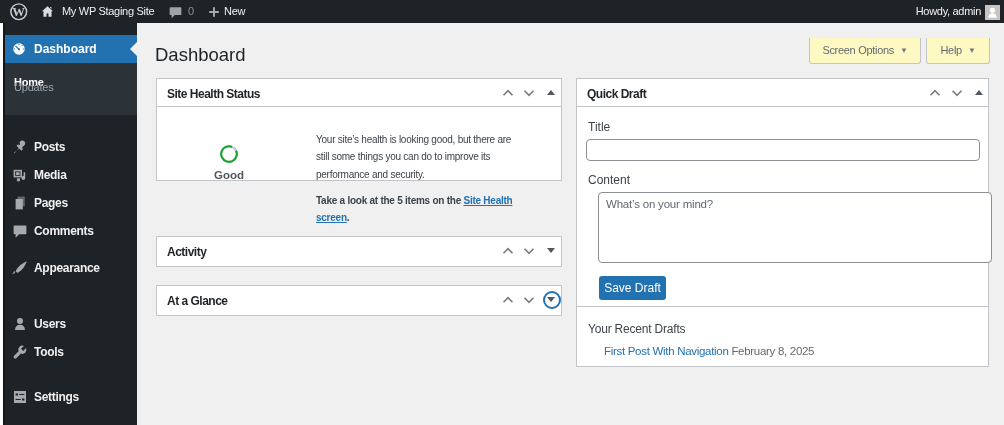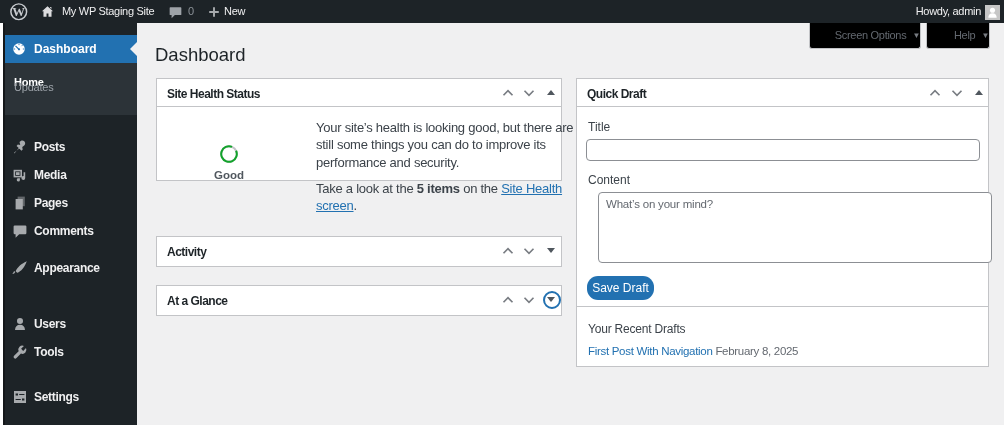--- a/index.html
+++ b/index.html
@@ -28,57 +28,57 @@
 #dash-item svg { position:absolute; left:12px; top:7px; }
 #submenu { position:absolute; left:0; top:40px; width:137px; height:52px; background:#2c3338;padding-left:20px; }
 #submenu .s1 { position:absolute; left:14px; top:13px; font-size:11px; font-weight:bold; color:#fff; letter-spacing:-0.2px; }
 #submenu .s2 { position:absolute; left:14px; top:18px; font-size:11px; color:#9ea4aa; letter-spacing:-0.2px; }
 .mi { position:absolute; left:0; width:137px; height:28px; }
 .mi .lbl { position:absolute; left:34px; top:50%; transform:translateY(-50%); font-size:12px; font-weight:600; letter-spacing:-0.3px; color:#f0f0f1; }
 .mi svg { position:absolute; left:11.5px; top:50%; transform:translateY(-50%); }
 .mi.dim .lbl { color:#a7aaad; font-weight:400; }
 
 
-#screen-opts, #help-tab { position:absolute; top:23px; height:26px; background:#000000; border:1px solid #c3c4c7; border-top:none; border-radius:0 0 3px 3px; color:#646970; font-size:11px; letter-spacing:-0.3px; text-align:right; line-height:25px; }
+#screen-opts, #help-tab { position:absolute; top:38px; height:26px; background:#fef9c3; border:1px solid #c3c4c7; border-top:none; border-radius:0 0 3px 3px; color:#646970; font-size:11px; letter-spacing:-0.3px; text-align:center; line-height:25px; }
 #screen-opts { left:809px; width:112px; }
 #help-tab { left:926px; width:64px; }
 .caret { display:inline-block; margin-left:6px; font-size:8px; position:relative; top:-1px; color:#787c82; }
 h1 { position:absolute; left:155px; top:43.5px; font-size:18.5px; font-weight:400; color:#1d2327; }
 
 .postbox { position:absolute; background:#fff; border:1px solid #c3c4c7; }
 .pb-head { position:absolute; left:0; top:0; right:0; height:28px; border-bottom:1px solid #c3c4c7; }
 .pb-title { position:absolute; left:10px; top:1px; line-height:28px; font-size:12px; font-weight:bold; color:#1d2327; letter-spacing:-0.5px; }
 .chev { position:absolute; top:8px; }
 .tri { position:absolute; top:10px; width:0; height:0; }
 .tri.up { border-left:4px solid transparent; border-right:4px solid transparent; border-bottom:5.5px solid #50575e; margin-top:1px; }
 .tri.down { border-left:4px solid transparent; border-right:4px solid transparent; border-top:5.5px solid #50575e; margin-top:1px; }
 
 #sh-box { left:156px; top:78px; width:406px; height:103px; }
 #act-box { left:156px; top:236px; width:406px; height:31px;padding-left:35px; }
 #gla-box { left:156px; top:285px; width:406px; height:31px;padding-left:36px; }
 #qd-box { left:576px; top:78px; width:413px; height:289px; }
 
 #sh-circle { position:absolute; left:63px; top:65.5px; width:18px; height:18px; }
 #sh-good { position:absolute; left:42px; top:90px; width:60px; text-align:center; font-size:11.5px; font-weight:bold; color:#50575e; }
-#sh-text { position:absolute; left:159px; top:40px; width:260px; font-size:13px; letter-spacing:-0.25px; line-height:17.3px; color:#3c434a; }
-#sh-text p+p { margin-top:9px; }
+#sh-text { position:absolute; left:159px; top:52px; width:260px; font-size:10px; letter-spacing:-0.25px; line-height:17.3px; color:#3c434a; }
+#sh-text p+p { margin-top:9px;font-weight:bold; }
 #sh-text a { color:#2271b1; }
 
 .focus-ring { position:absolute; border:2px solid #2271b1; border-radius:50%; width:18px; height:18px; }
 
 #qd-box label { position:absolute; left:11px; font-size:12px; color:#3c434a; }
 .qd-input { position:absolute; left:9px; width:394px; background:#fff; border:1px solid #8c8f94; border-radius:4px; }
 #qd-title { top:60px; height:22px; }
 #qd-content { top:113px; height:71px;margin-left:12px; }
 #qd-content .ph { position:absolute; left:7px; top:5px; font-size:11.5px; letter-spacing:-0.2px; color:#646970; }
-#qd-save { position:absolute; left:10px; top:197px; width:67px; height:24px; background:#2271b1; border-radius:11px; color:#fff; font-size:12px; text-align:center; line-height:24px; }
+#qd-save { position:absolute; left:22px; top:197px; width:67px; height:24px; background:#2271b1; border-radius:3px; color:#fff; font-size:12px; text-align:center; line-height:24px; }
 #qd-divider { position:absolute; left:0; top:227px; width:100%; border-top:1px solid #c3c4c7; }
 #qd-recent { position:absolute; left:11px; top:243px; font-size:12px; letter-spacing:-0.2px; color:#3c434a; }
 #qd-draftline { position:absolute; left:11px; top:266px; font-size:11.5px; letter-spacing:-0.3px; color:#646970; }
-#qd-draftline a { color:#2271b1; text-decoration:none; }
+#qd-draftline a { color:#2271b1; text-decoration:none;margin-left:16px; }
 
 
 #ledge-w { left:0; top:23px; width:3px; height:402px; background:#fff; }
 #ledge-d { left:3px; top:23px; width:2px; height:402px; background:#14171a; }
 </style>
 </head>
 <body>
 
 <div class="abs" id="sidebar">
   <div id="submenu">

